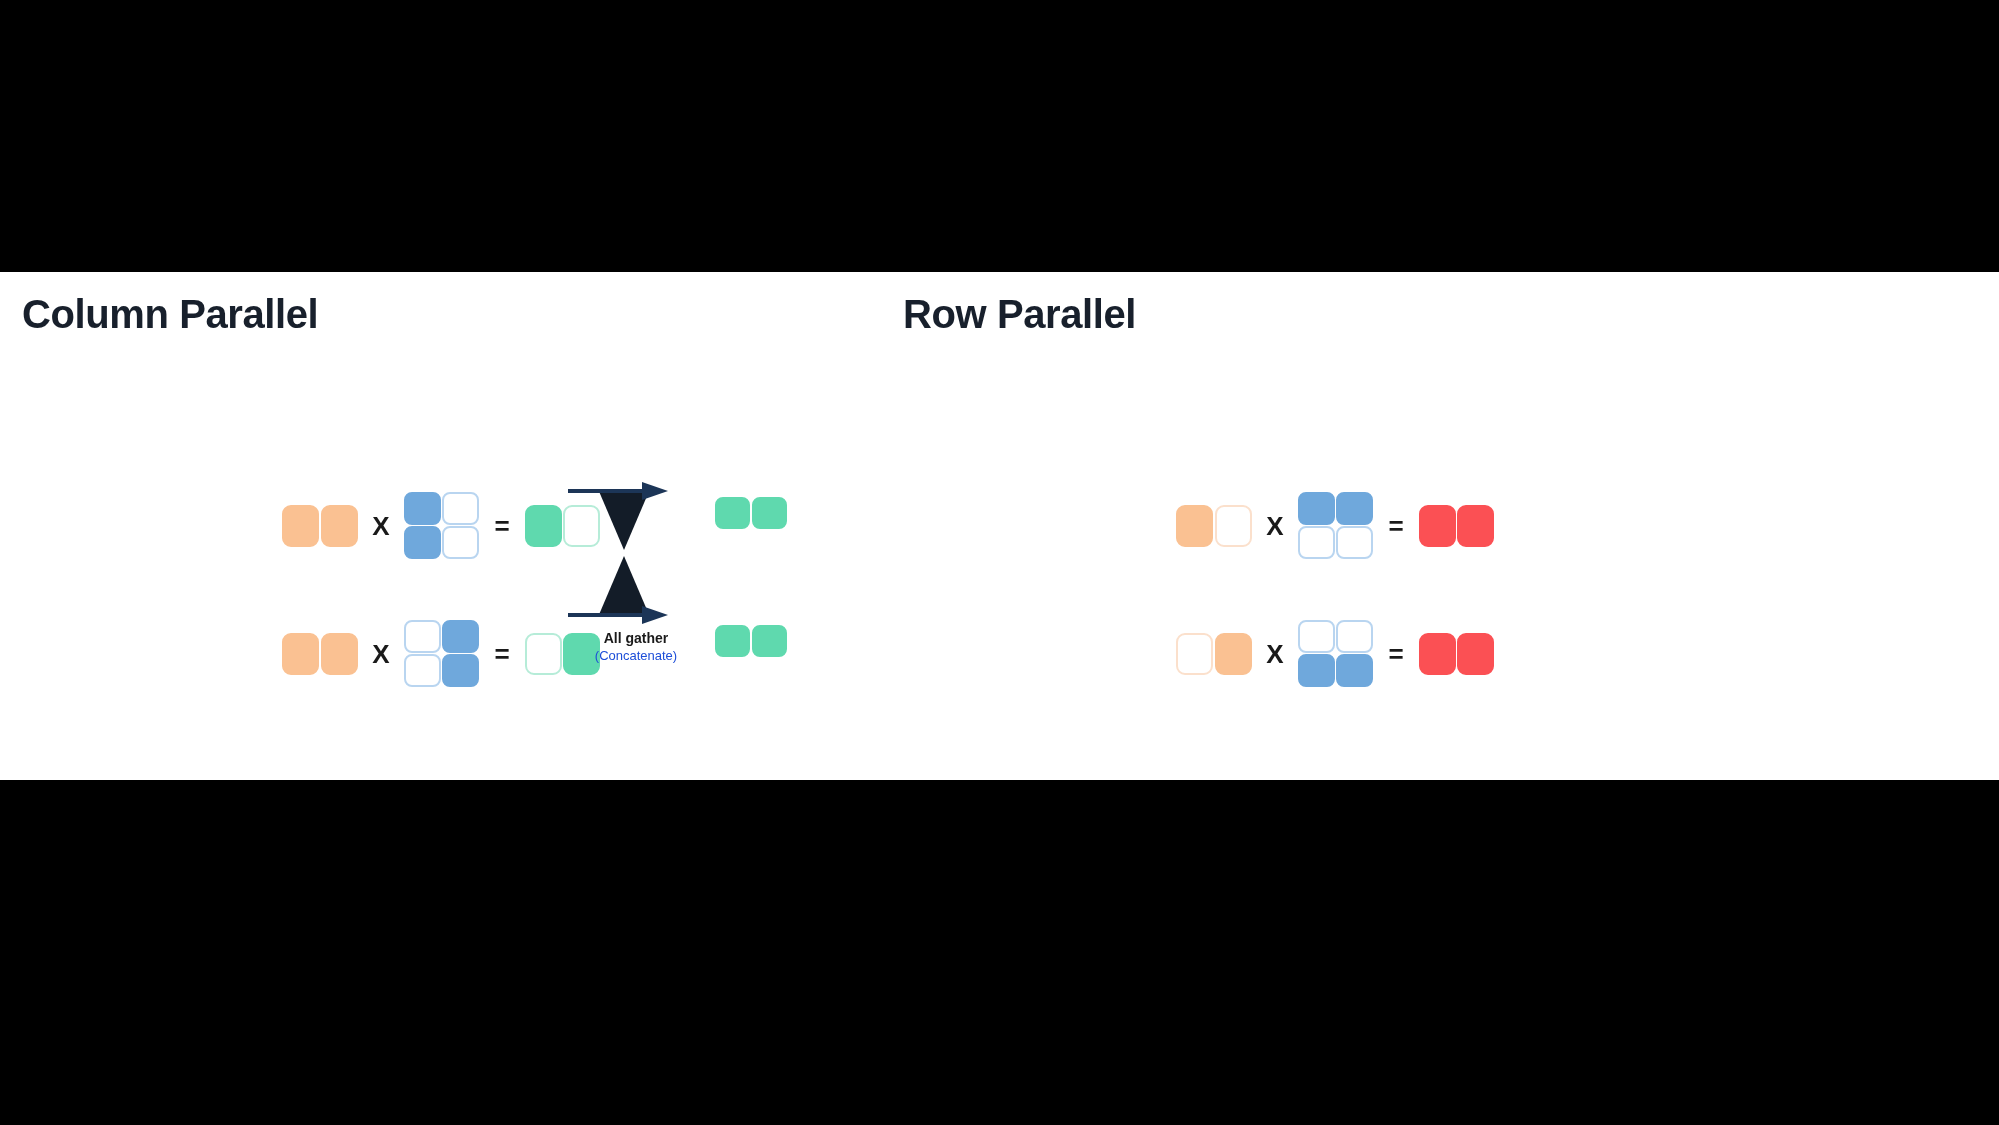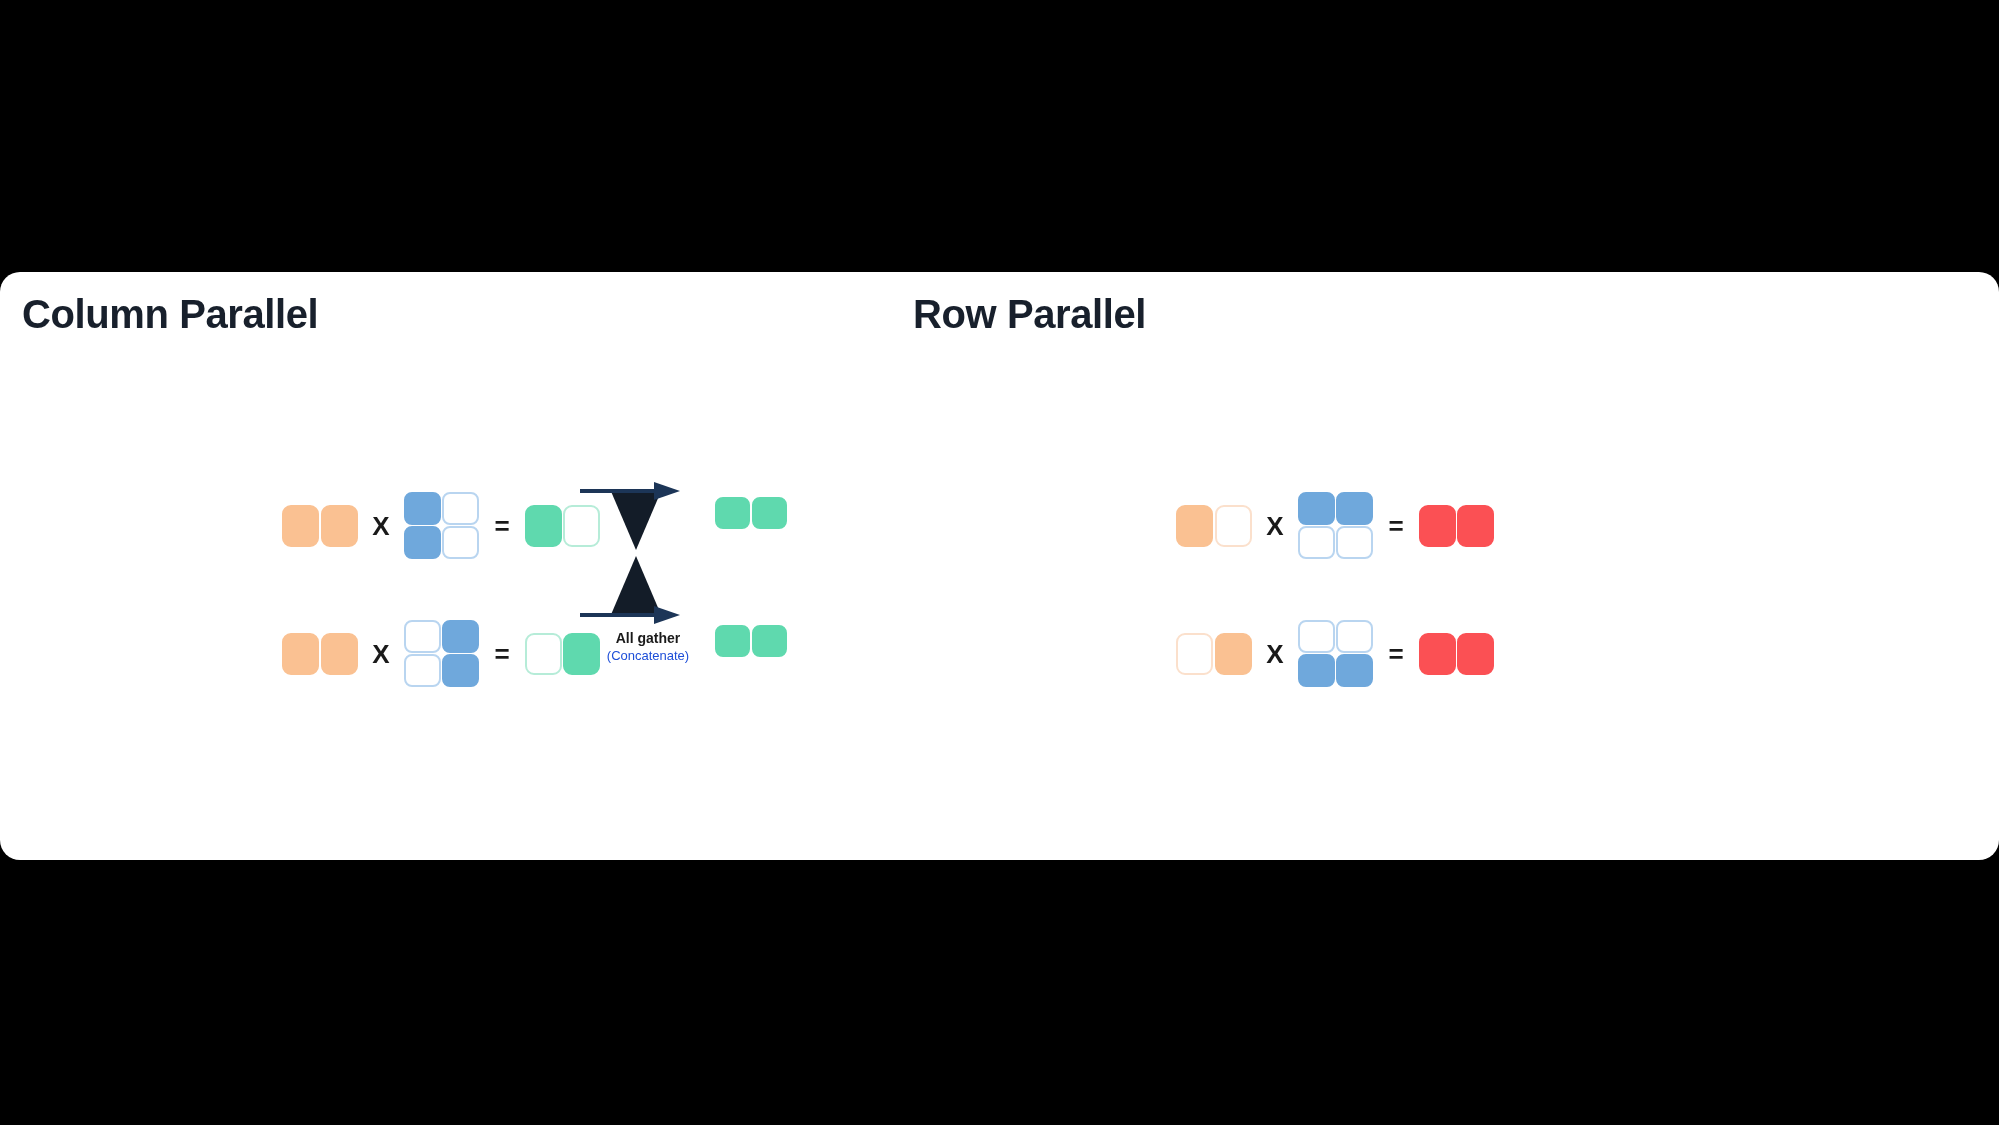--- a/index.html
+++ b/index.html
@@ -15,42 +15,41 @@
     width: 1999px;
     height: 1125px;
     background: #000000;
   }
   
   .content-band {
     position: absolute;
     left: 0;
     top: 272px;
     width: 1999px;
-    height: 588px;
+    height: 508px;
     background: #ffffff;
-    border-radius: 20px;
   }
   .band-black { position: absolute; left: 0; width: 1999px; background: #000000; }
   .band-top { top: 0; height: 272px; }
   .band-bottom { top: 860px; height: 265px; }
 
   .panel { position: absolute; top: 0; height: 588px; }
   .panel-left  { left: 0;    width: 900px; }
   .panel-right { left: 900px; width: 1099px; }
 
   .panel-title {
     position: absolute;
     font-size: 40px;
     font-weight: bold;
     color: #18202c;
     letter-spacing: -0.4px;
     white-space: nowrap;
   }
   .panel-left .panel-title  { left: 22px; top: 20px; }
-  .panel-right .panel-title { left: 13px; top: 20px; }
+  .panel-right .panel-title { left: 3px; top: 20px; }
 
   
   .eq-row { position: absolute; display: flex; align-items: center; }
   .eq-row.r1 { top: 220px; }
   .eq-row.r2 { top: 348px; }
   .panel-left  .eq-row { left: 282px; }
   .panel-right .eq-row { left: 276px; }
 
   .vec {
     display: flex;
@@ -86,21 +85,21 @@
     grid-template-columns: 37px 37px;
     grid-template-rows: 33px 33px;
     gap: 1px;
   }
   .mat .cell { width: 37px; height: 33px; border-radius: 8px; }
 
   .result { display: flex; gap: 1px; }
 
   
   .collective { position: absolute; top: 206px; }
-  .panel-left  .collective { left: 580px; }
+  .panel-left  .collective { left: 568px; }
   .collective svg { display: block; }
 
   .coll-label {
     position: absolute;
     text-align: center;
     width: 220px;
     left: -42px;
   }
   .coll-label .main {
     font-size: 14px;

